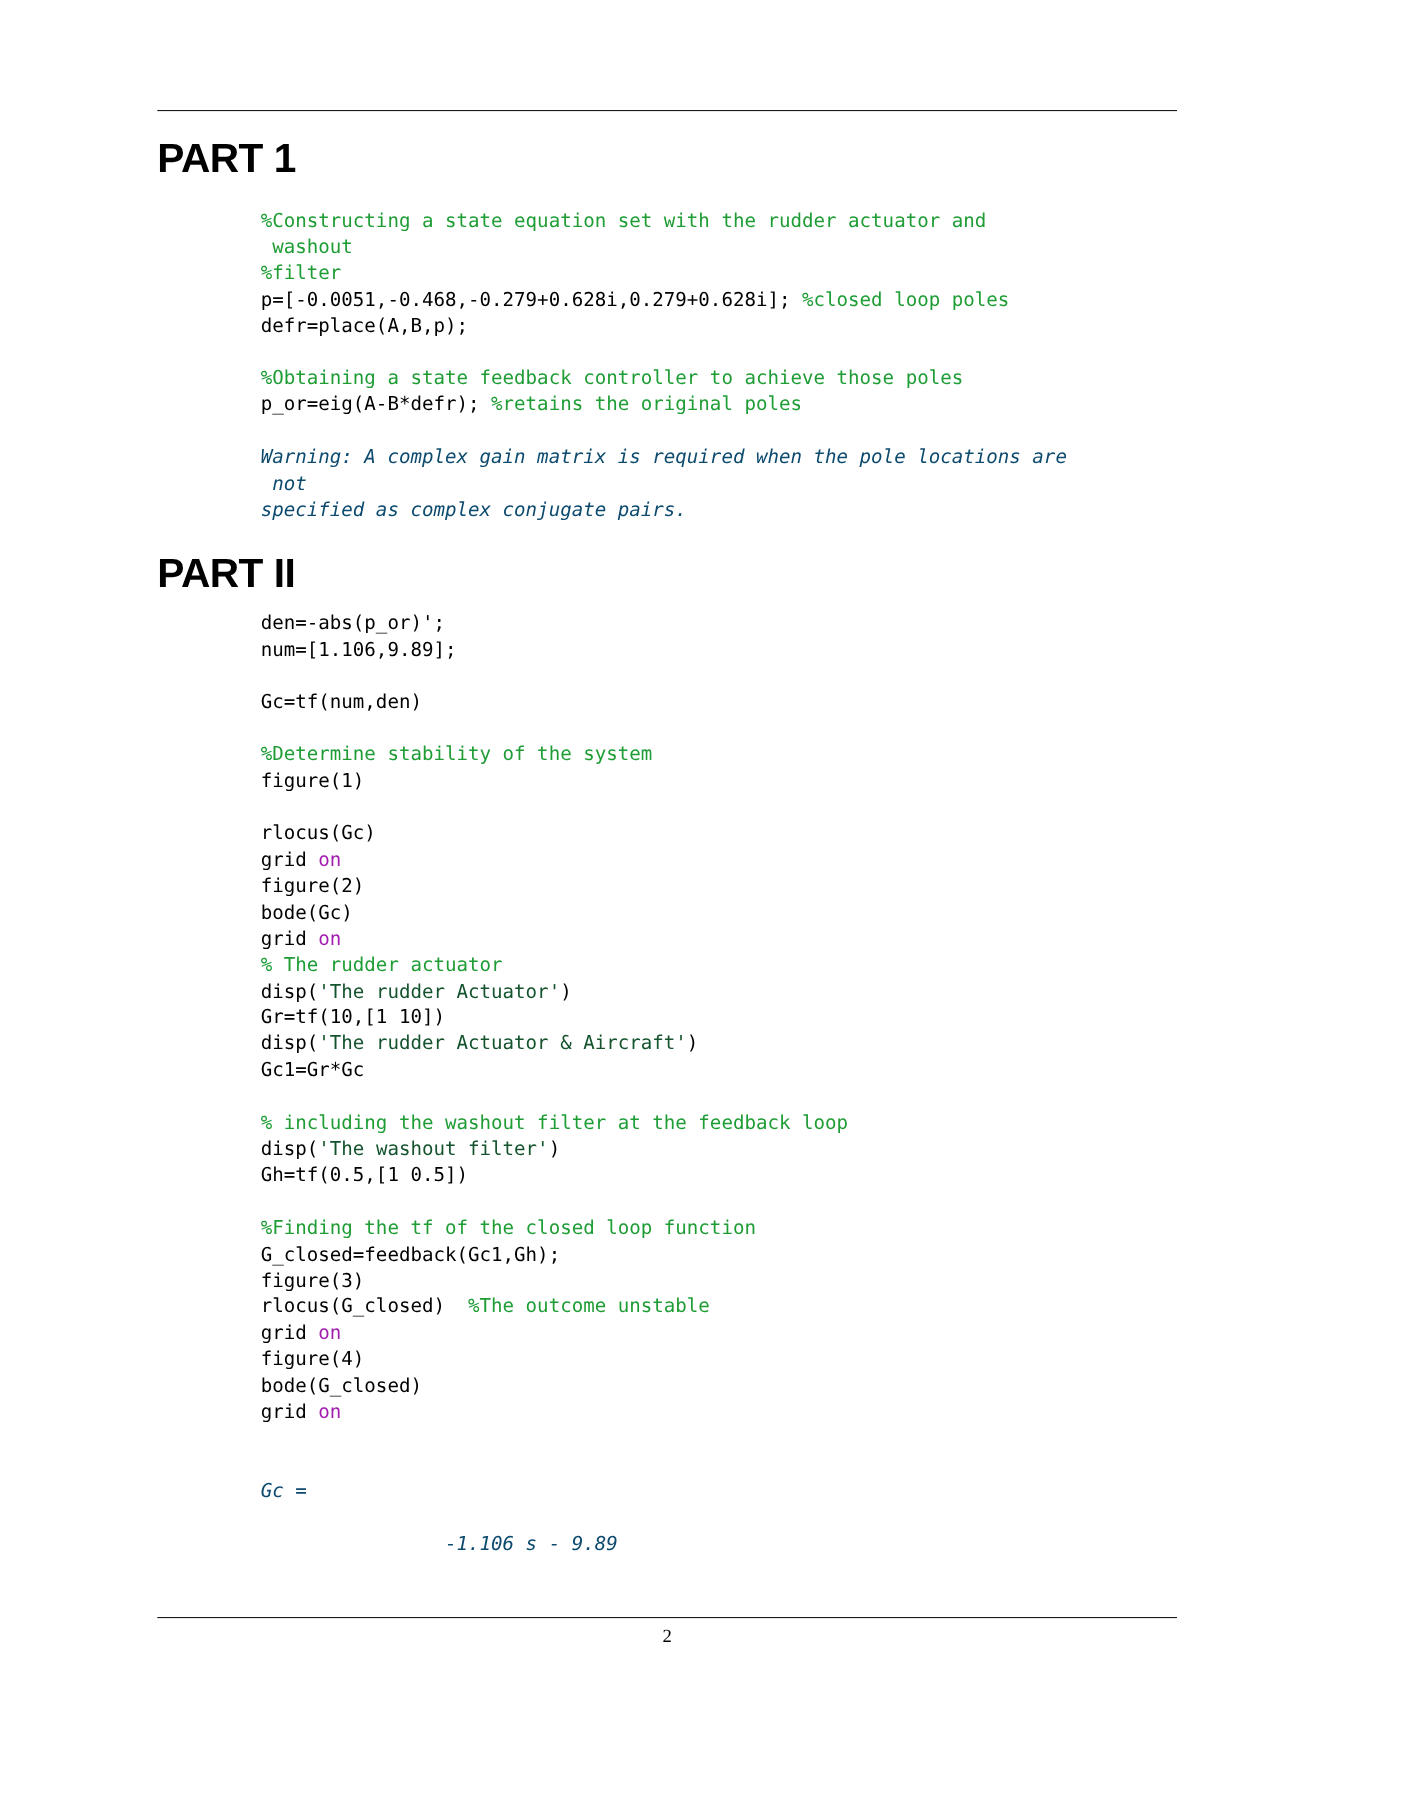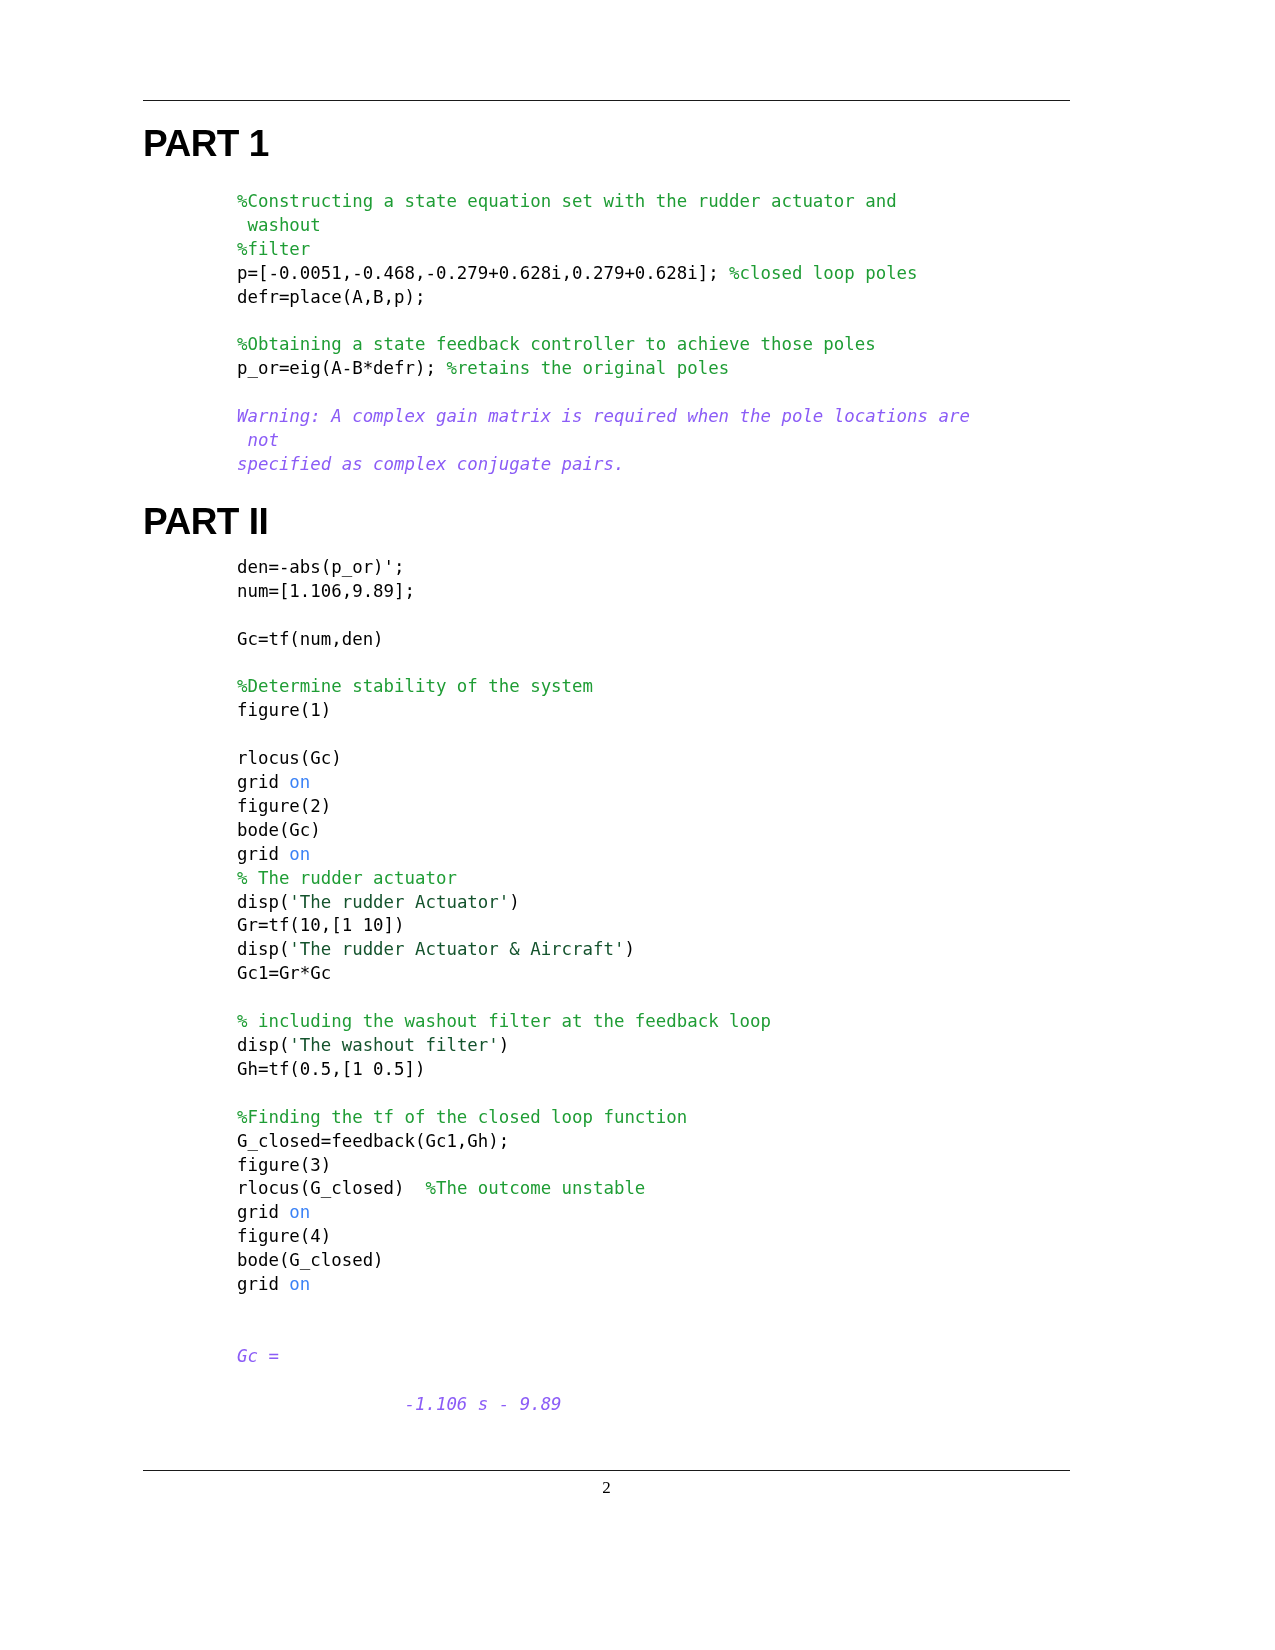--- a/index.html
+++ b/index.html
@@ -69,24 +69,24 @@
     line-height: 23.9px;
     color: #000000;
     white-space: pre-wrap;
   }
   .code-line {
     white-space: pre;
     min-height: 23.9px;
   }
   .cm { color: #1f9d35; }
   .str { color: #14532d; }
-  .kw { color: #3b82f6; }
+  .kw { color: #a21caf; }
   .out {
     font-style: italic;
-    color: #8b5cf6;
+    color: #0c4a6e;
   }
 </style>
 </head>
 <body>
 
 <div class="page">
 
   <div class="rule rule-top"></div>
 
   <div class="content">

